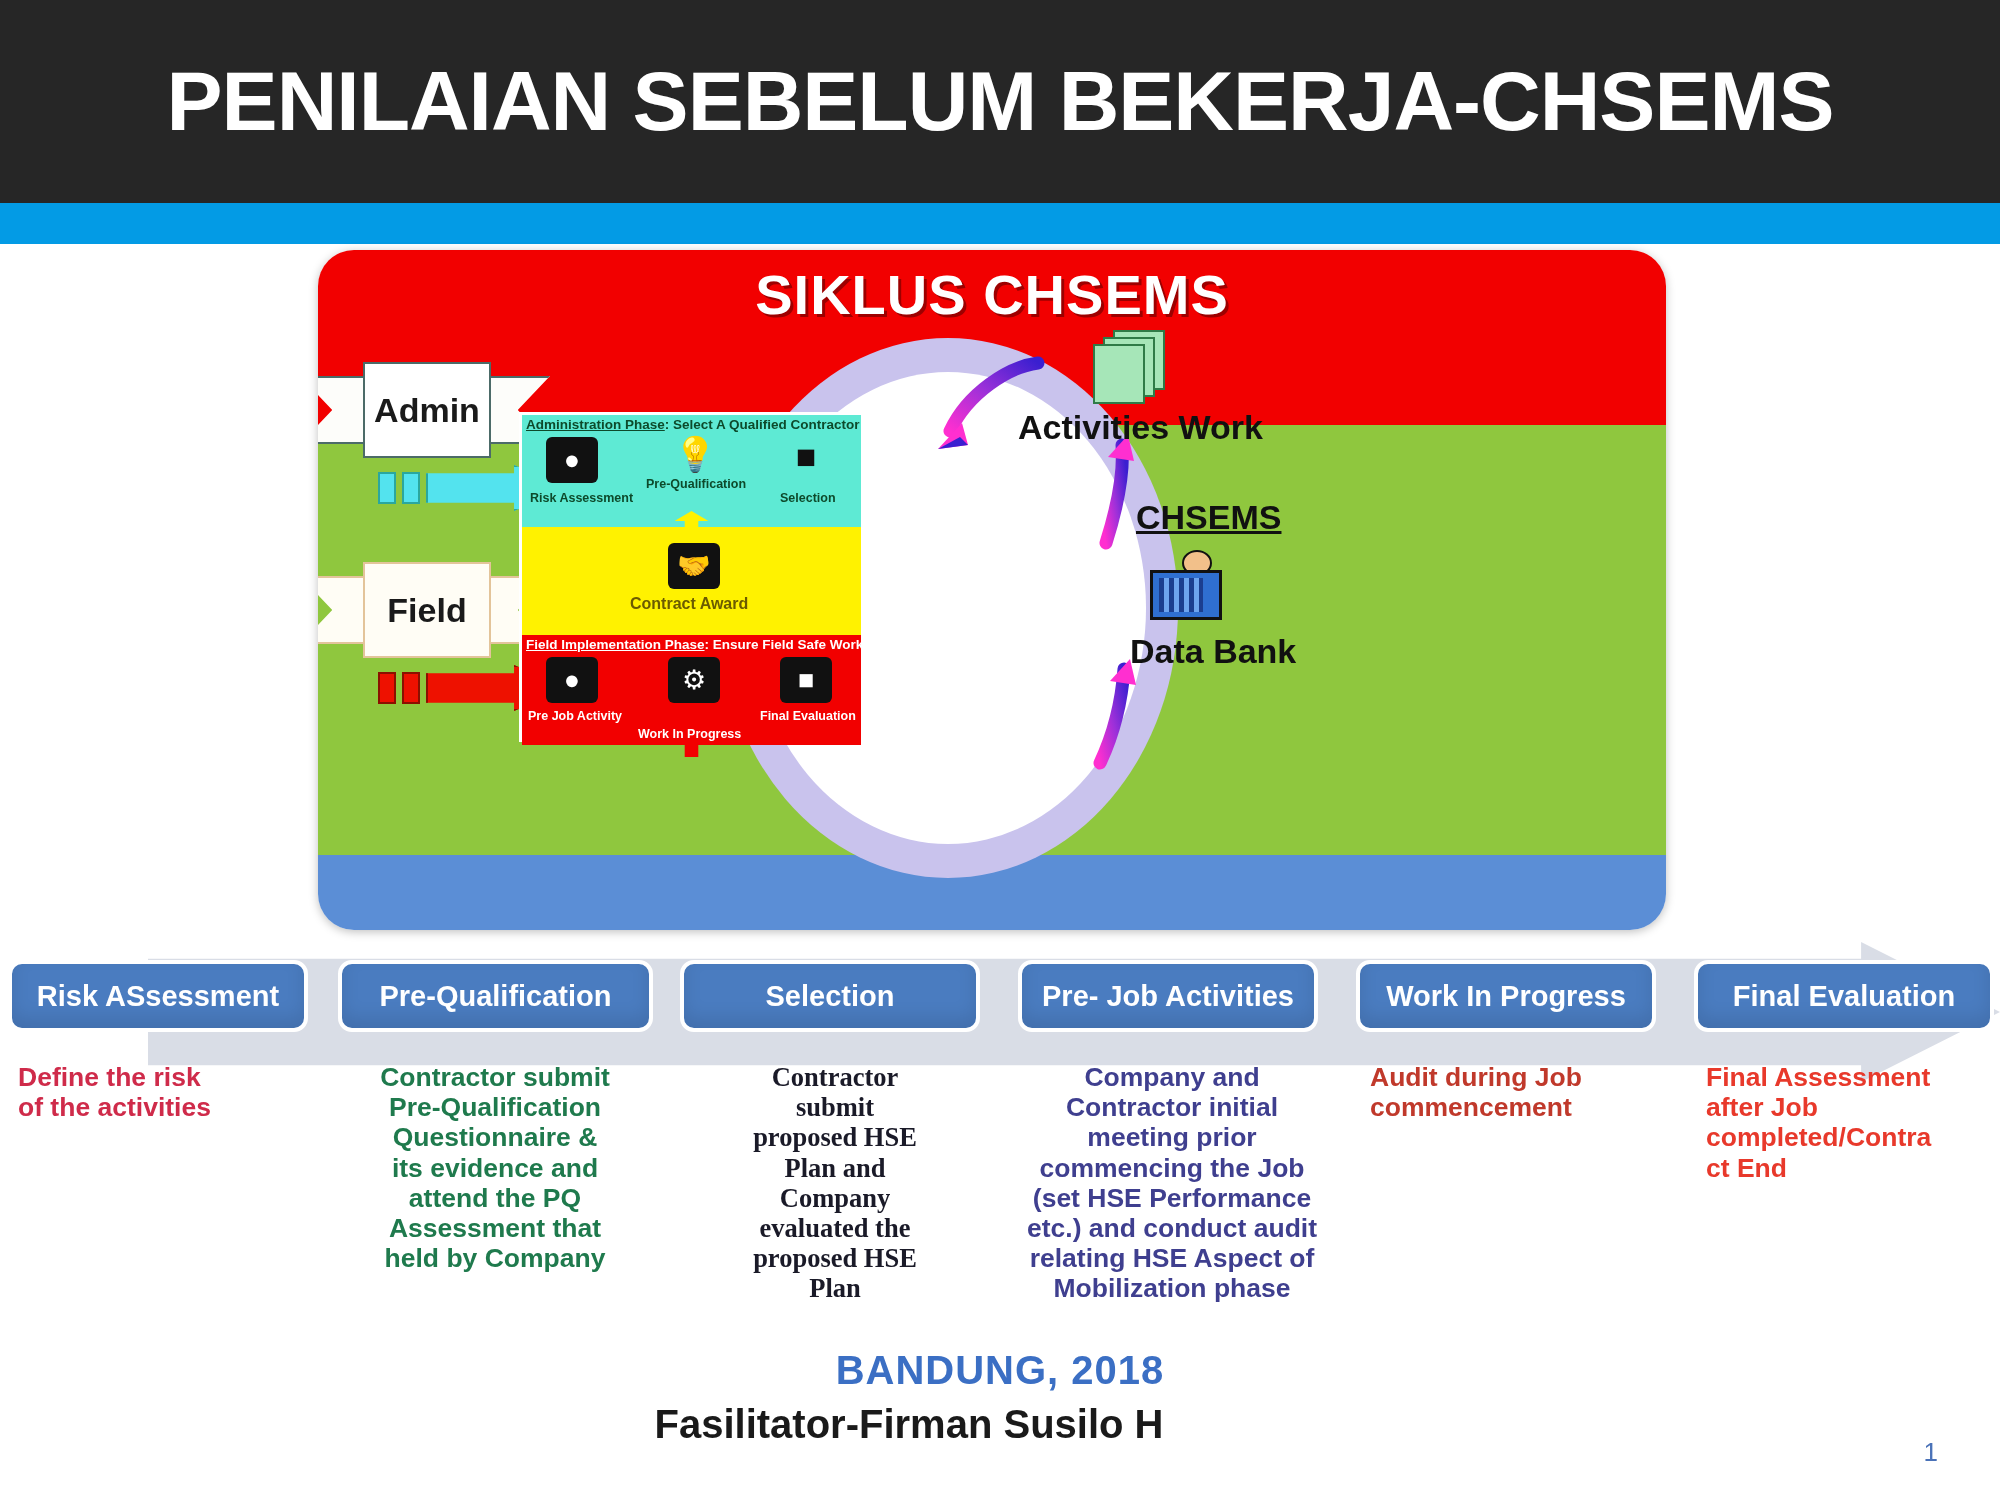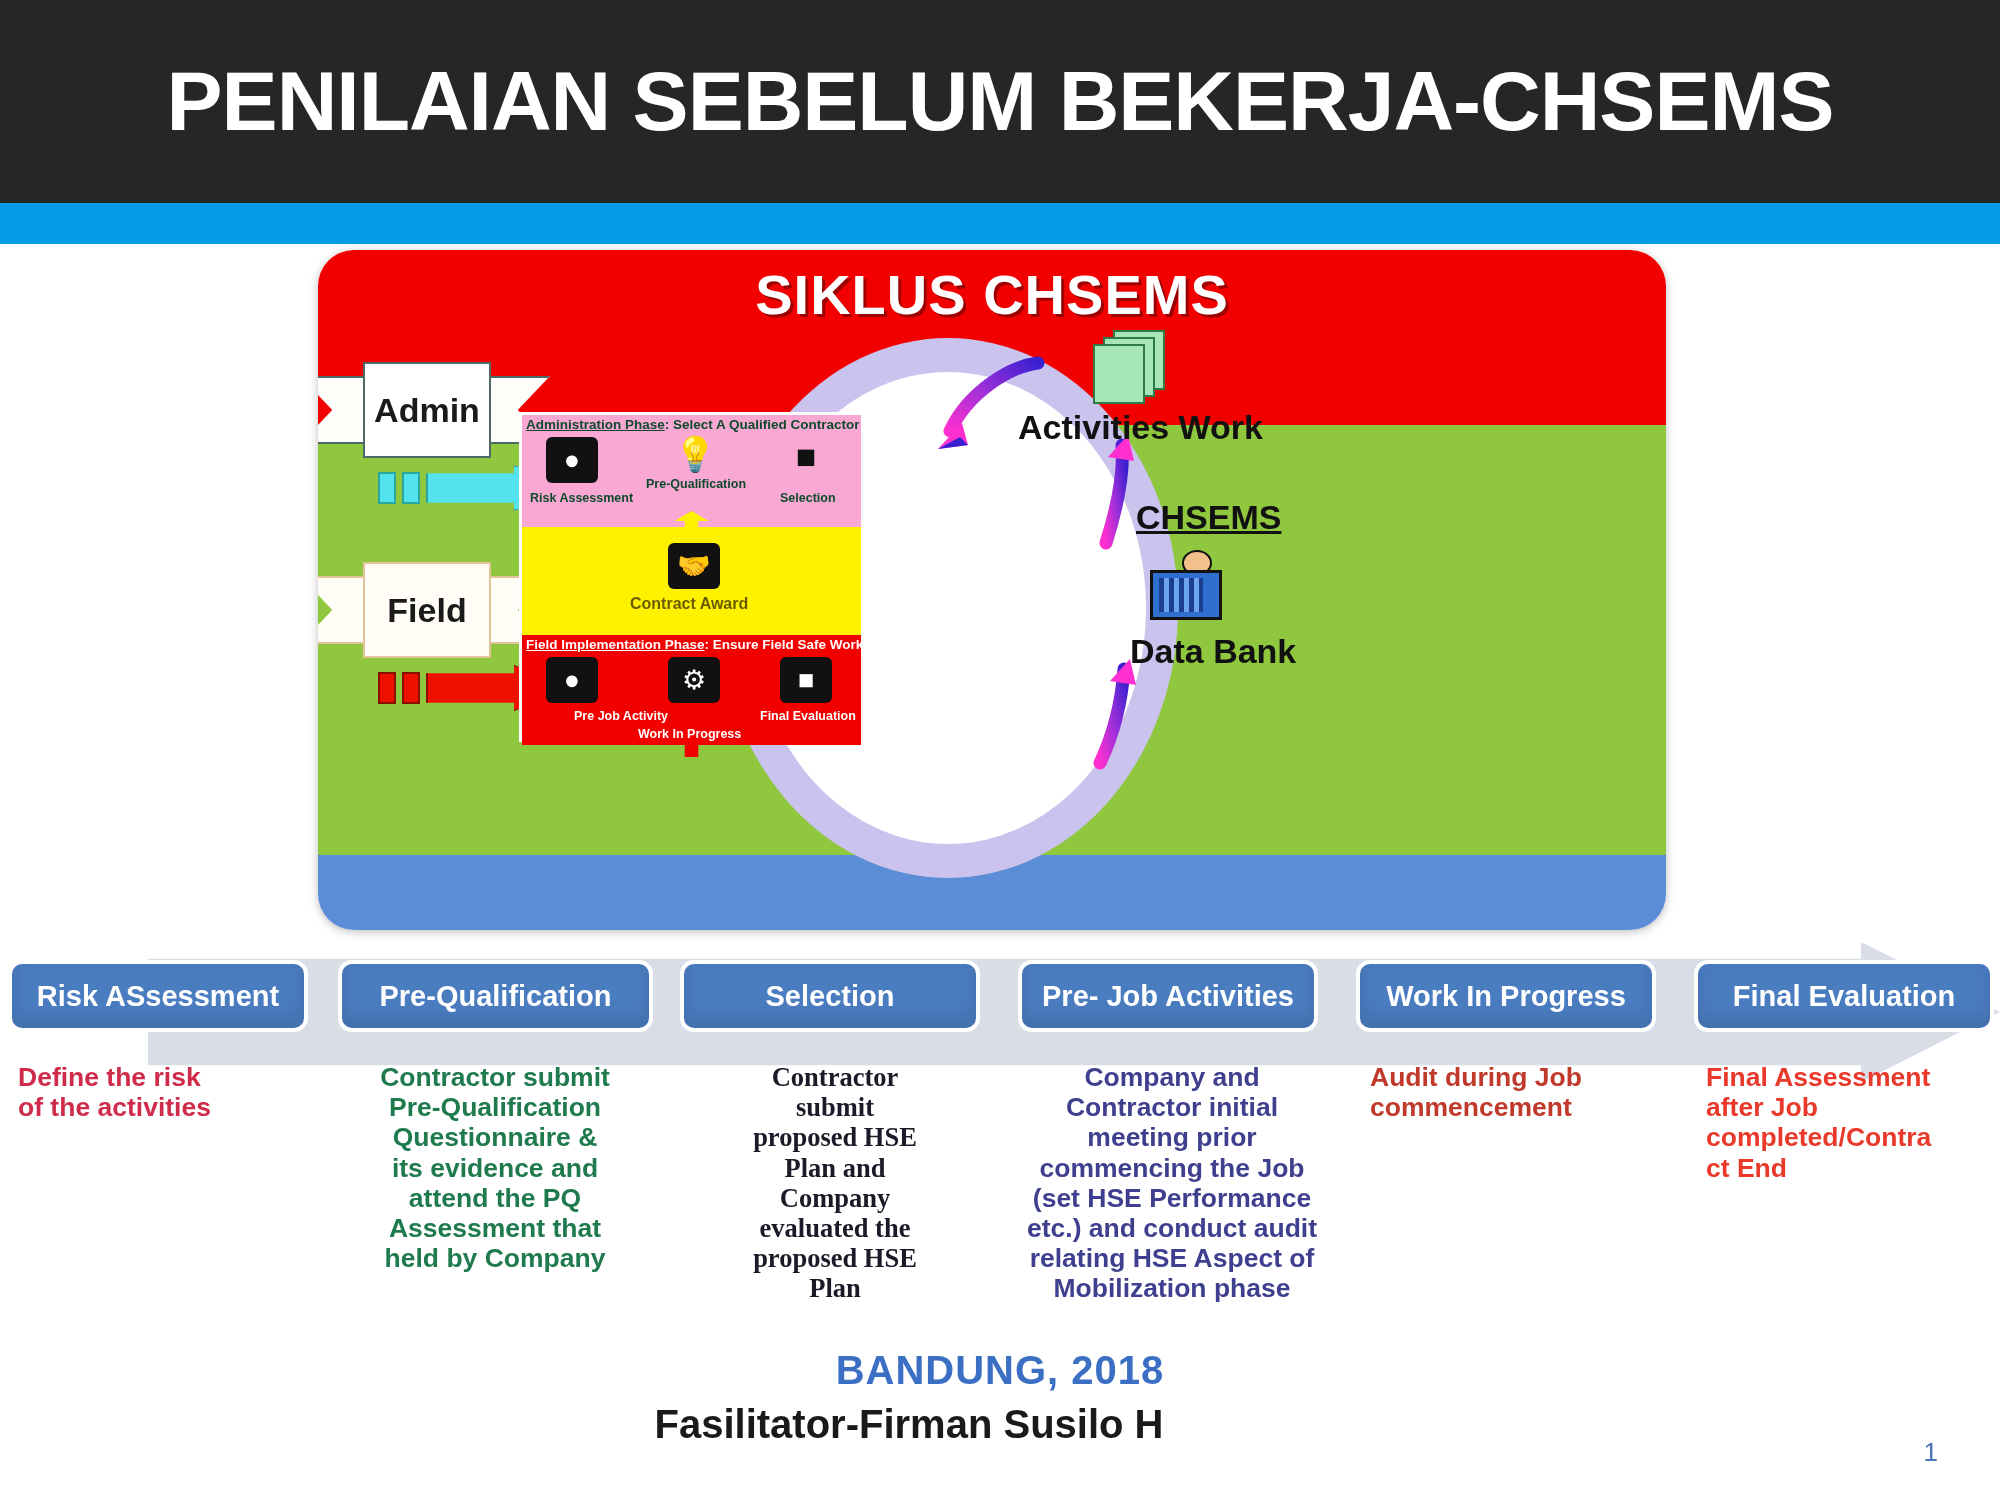--- a/index.html
+++ b/index.html
@@ -109,21 +109,21 @@
   .fatarrow.red .body{background:#ee1100;border:2px solid #8b1000;box-sizing:border-box;}
   .arrow-admin-pos{left:60px;top:215px;}
   .arrow-field-pos{left:60px;top:415px;}
 
   
   .phase-panel{
     position:absolute;left:201px;top:162px;width:345px;height:330px;
     border:3px solid #ffffff;box-sizing:border-box;
     background:#ffffff;
   }
-  .phase-admin{position:absolute;left:0;top:0;width:100%;height:112px;background:#f9a8d4;}
+  .phase-admin{position:absolute;left:0;top:0;width:100%;height:112px;background:#5eead4;}
   .phase-award{position:absolute;left:0;top:112px;width:100%;height:108px;background:#fff200;}
   .phase-field{position:absolute;left:0;top:220px;width:100%;height:110px;background:#f20000;}
 
   .phase-head{
     position:absolute;left:4px;top:2px;right:4px;
     font-size:13.5px;font-weight:bold;white-space:nowrap;
   }
   .phase-head .ul{text-decoration:underline;}
   .phase-head.adm{color:#0d4a2b;}
   .phase-head.fld{color:#ffffff;}
@@ -294,21 +294,21 @@
       <div class="pico" style="left:146px;top:16px;">🤝</div>
       <div class="plab yel" style="left:108px;top:68px;">Contract Award</div>
       <div class="connector r"></div>
     </div>
 
     <div class="phase-field">
       <div class="phase-head fld">
         <span class="ul">Field Implementation Phase</span><span>: Ensure Field Safe Work</span>
       </div>
       <div class="pico" style="left:24px;top:22px;">●</div>
-      <div class="plab fld" style="left:6px;top:74px;margin-left:46px;">Pre Job Activity</div>
+      <div class="plab fld" style="left:6px;top:74px;">Pre Job Activity</div>
       <div class="pico" style="left:146px;top:22px;">⚙</div>
       <div class="plab fld" style="left:116px;top:92px;">Work In Progress</div>
       <div class="pico" style="left:258px;top:22px;">■</div>
       <div class="plab fld" style="left:238px;top:74px;">Final Evaluation</div>
     </div>
   </div>
 
   <div class="docs-icon">
       <i></i>
       <i></i>

